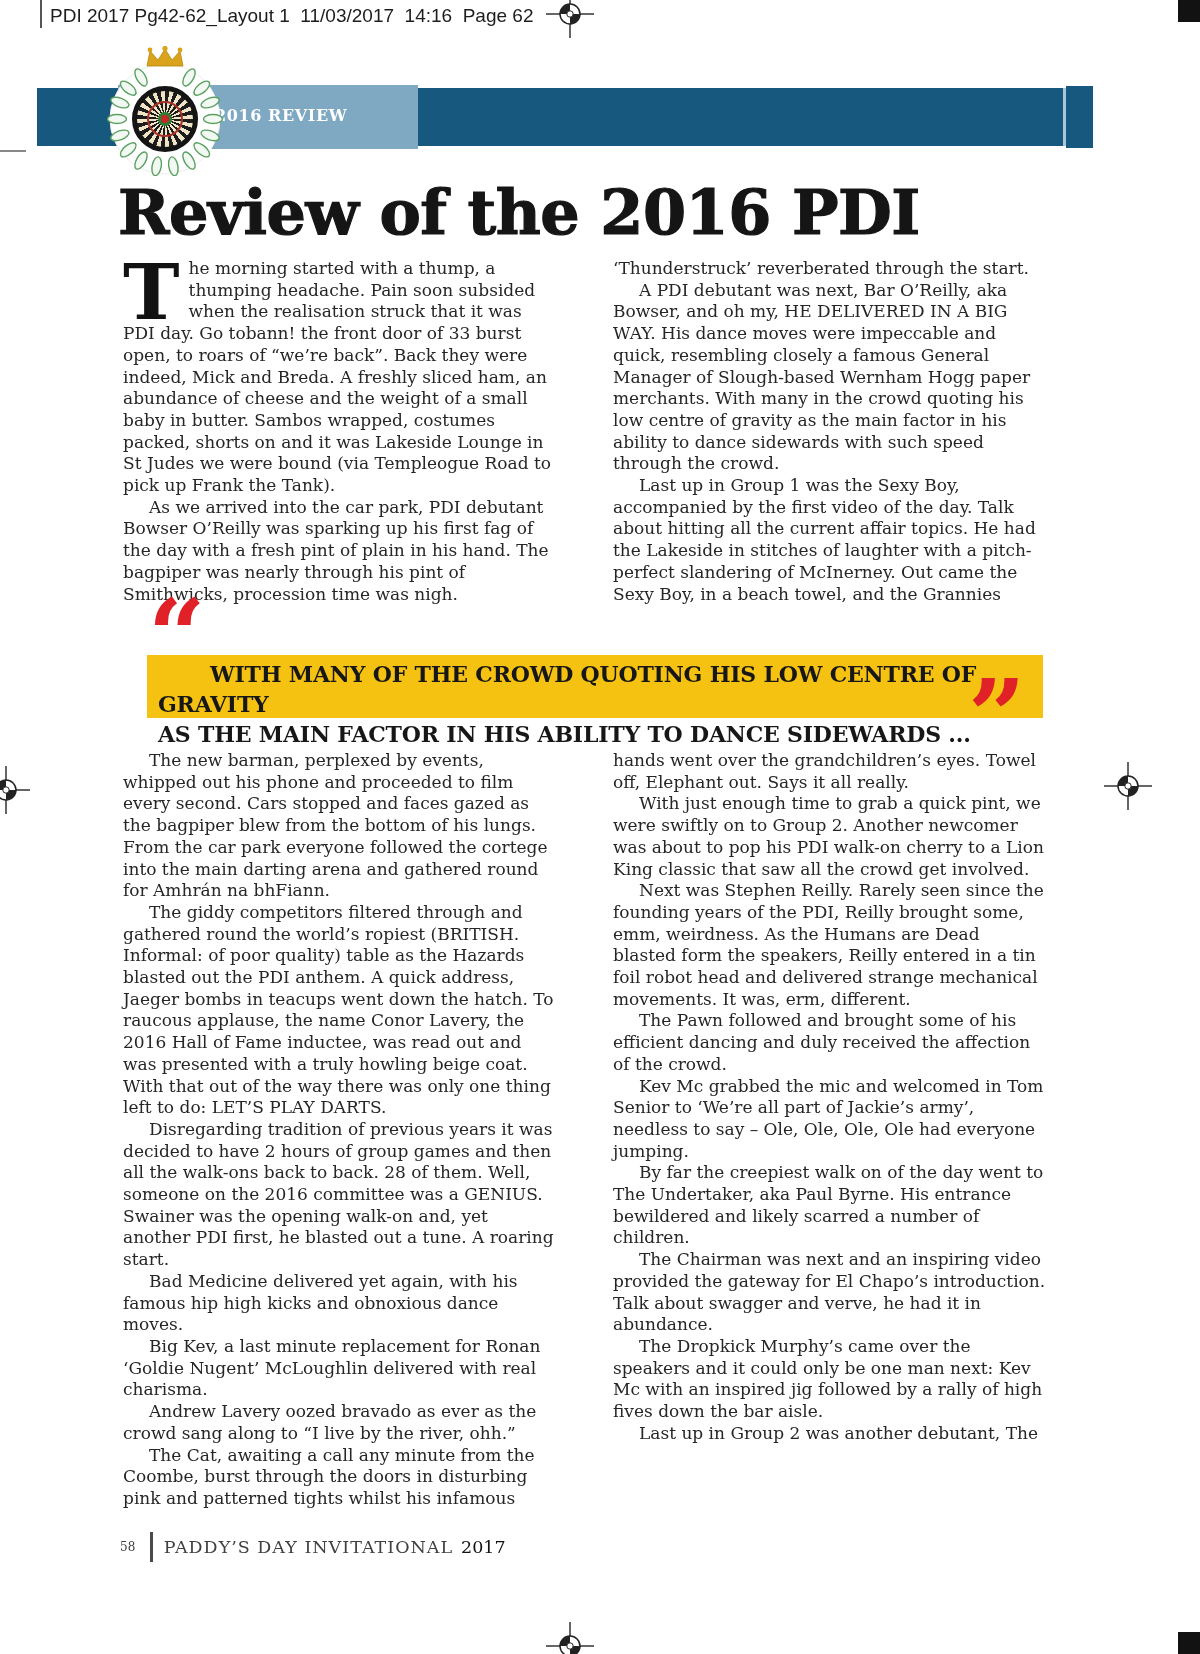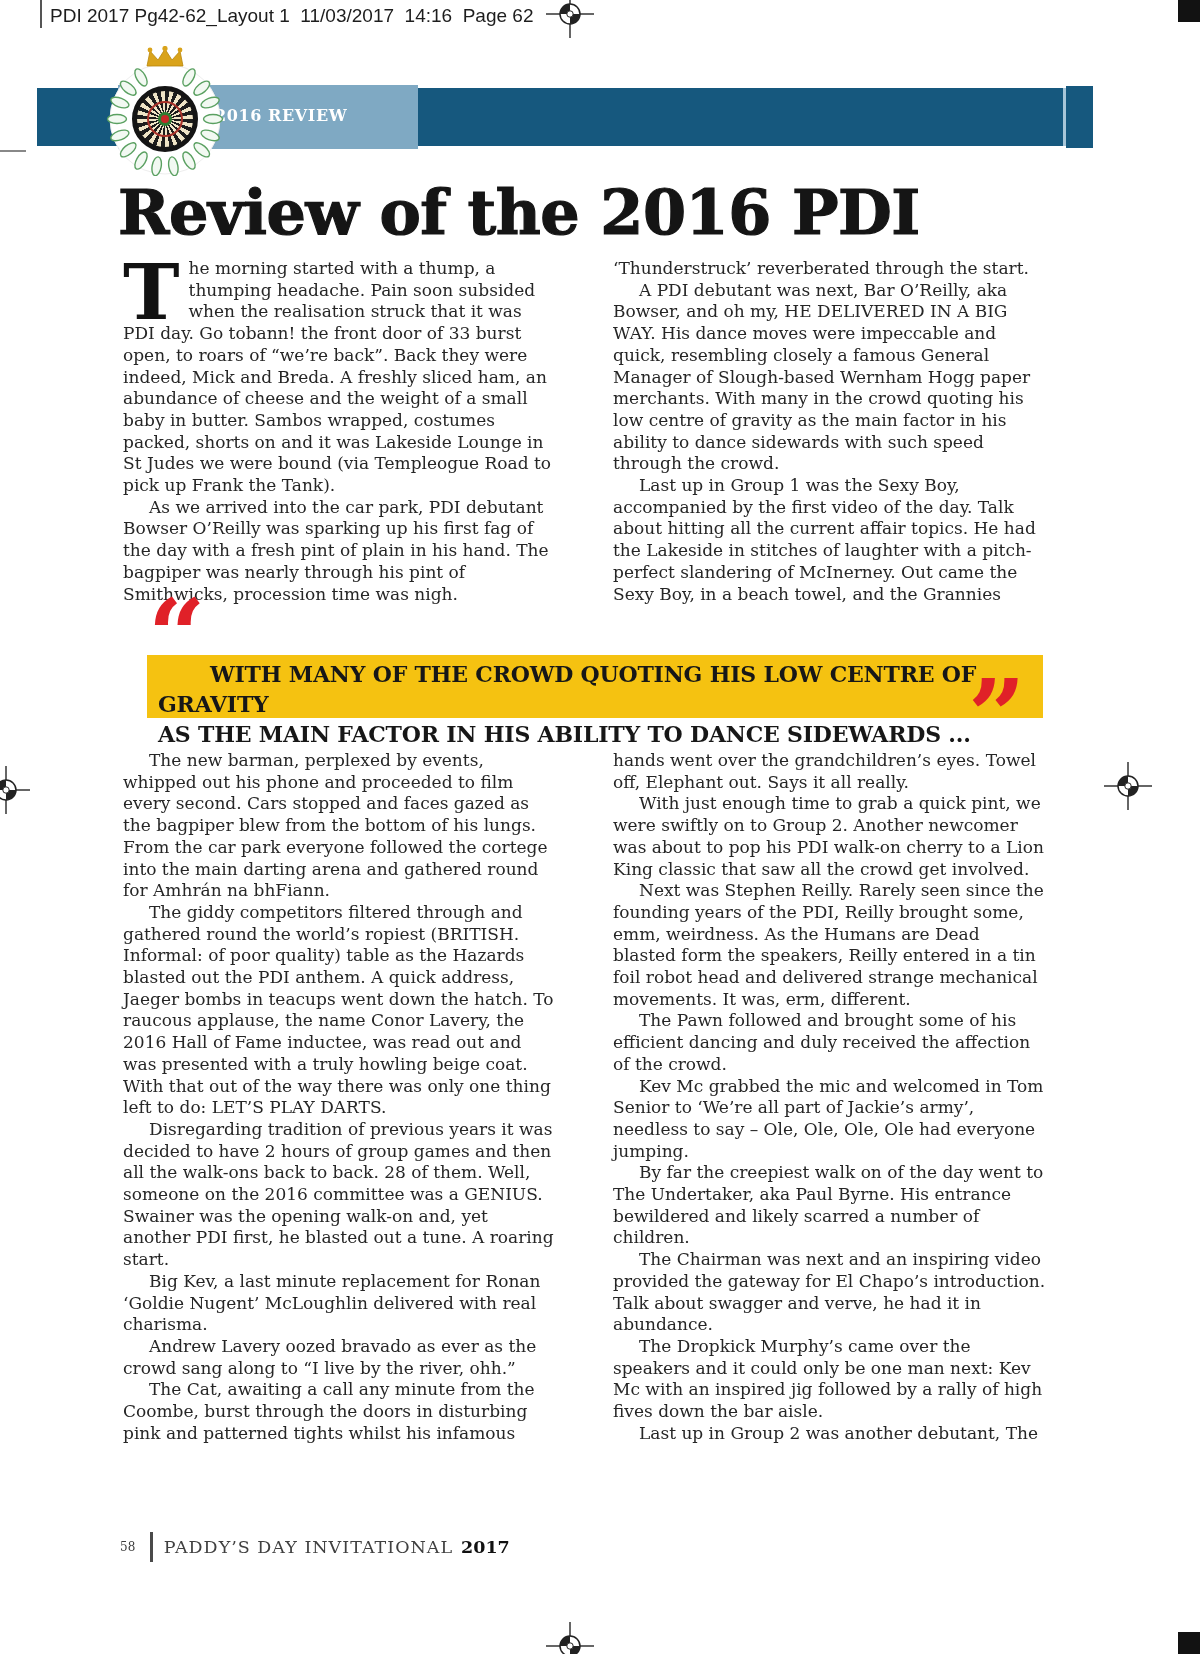--- a/index.html
+++ b/index.html
@@ -60,21 +60,21 @@
   .pq-open, .pq-close { position:absolute; z-index:4; font-size:100px; line-height:1;
              font-weight:bold; color:#e02128; font-family:"DejaVu Serif", serif; }
   .pq-open { left:148px; top:585px; }
   .pq-close { left:968px; top:665px; }
 
   
   .footer { position:absolute; left:120px; top:1532px; display:flex; align-items:center; }
   .pgnum { font-size:12px; color:#3d3d3d; }
   .fdiv { width:2.5px; height:30px; background:#4a4a4a; margin:0 11px 0 15px; }
   .ftitle { font-size:17.5px; letter-spacing:1px; color:#404040; }
-  .fyear { font-size:17.5px; font-weight:bold; color:#111; margin-left:8px; }
+  .fyear { font-size:17.5px; font-weight:normal; color:#111; margin-left:8px; }
 </style>
 </head>
 <body>
 
 <div class="page">
 
   <div class="slug-vline"></div>
   <div class="slug">PDI 2017 Pg42-62_Layout 1  11/03/2017  14:16  Page 62</div>
   <div class="crop-h-left"></div>
   <div class="corner-sq sq-tr"></div>
@@ -174,20 +174,21 @@
     <div>AS THE MAIN FACTOR IN HIS ABILITY TO DANCE SIDEWARDS ...</div>
   </div>
   <div class="pq-open" style="color: rgb(224, 33, 40);">“</div>
   <div class="pq-close" style="color: rgb(224, 33, 40);">”</div>
 
   <div class="cols cols-lower">
     <div class="col">
         <p class="indent">The new barman, perplexed by events, whipped out his phone and proceeded to film every  second. Cars stopped and faces gazed as the bagpiper blew from the bottom of his lungs. From the car park everyone followed the cortege into the main darting arena and gathered round for Amhrán na bhFiann.</p>
         <p class="indent">The giddy competitors filtered through and gathered round the world’s ropiest (BRITISH. Informal: of poor quality) table as the Hazards blasted out the PDI anthem. A quick address, Jaeger bombs in teacups went down the hatch. To raucous applause, the name Conor Lavery, the 2016 Hall of Fame inductee, was read out and was presented with a truly howling beige coat. With that out of the way there was only one thing left to do: LET’S PLAY DARTS.</p>
         <p class="indent">Disregarding tradition of previous years it was decided to have 2 hours of group games and then all the walk-ons back to back. 28 of them. Well, someone on the 2016 committee was a GENIUS. Swainer was the opening walk-on and, yet another PDI first, he blasted out a tune. A roaring start.</p>
+        <p class="indent">Bad Medicine delivered yet again, with his famous hip high kicks and obnoxious dance moves.</p>
         <p class="indent">Big Kev, a last minute replacement for Ronan ‘Goldie Nugent’ McLoughlin delivered with real charisma.</p>
         <p class="indent">Andrew Lavery oozed bravado as ever as the crowd sang along to “I live by the river, ohh.”</p>
         <p class="indent">The Cat, awaiting a call any minute from the Coombe, burst through the doors in disturbing pink and patterned tights whilst his infamous</p>
       </div>
     <div class="col">
         <p>hands went over the grandchildren’s eyes. Towel off, Elephant out. Says it all really.</p>
         <p class="indent">With just enough time to grab a quick pint, we were swiftly on to Group 2. Another newcomer was about to pop his PDI walk-on cherry to a Lion King classic that saw all the crowd get involved.</p>
         <p class="indent">Next was Stephen Reilly. Rarely seen since the founding years of the PDI, Reilly brought some, emm, weirdness. As the Humans are Dead blasted form the speakers, Reilly entered in a tin foil robot head and delivered strange mechanical movements. It was, erm, different.</p>
         <p class="indent">The Pawn followed and brought some of his efficient dancing and duly received the affection of the crowd.</p>
         <p class="indent">Kev Mc grabbed the mic and welcomed in Tom Senior to ‘We’re all part of Jackie’s army’, needless to say – Ole, Ole, Ole, Ole had everyone jumping.</p>

